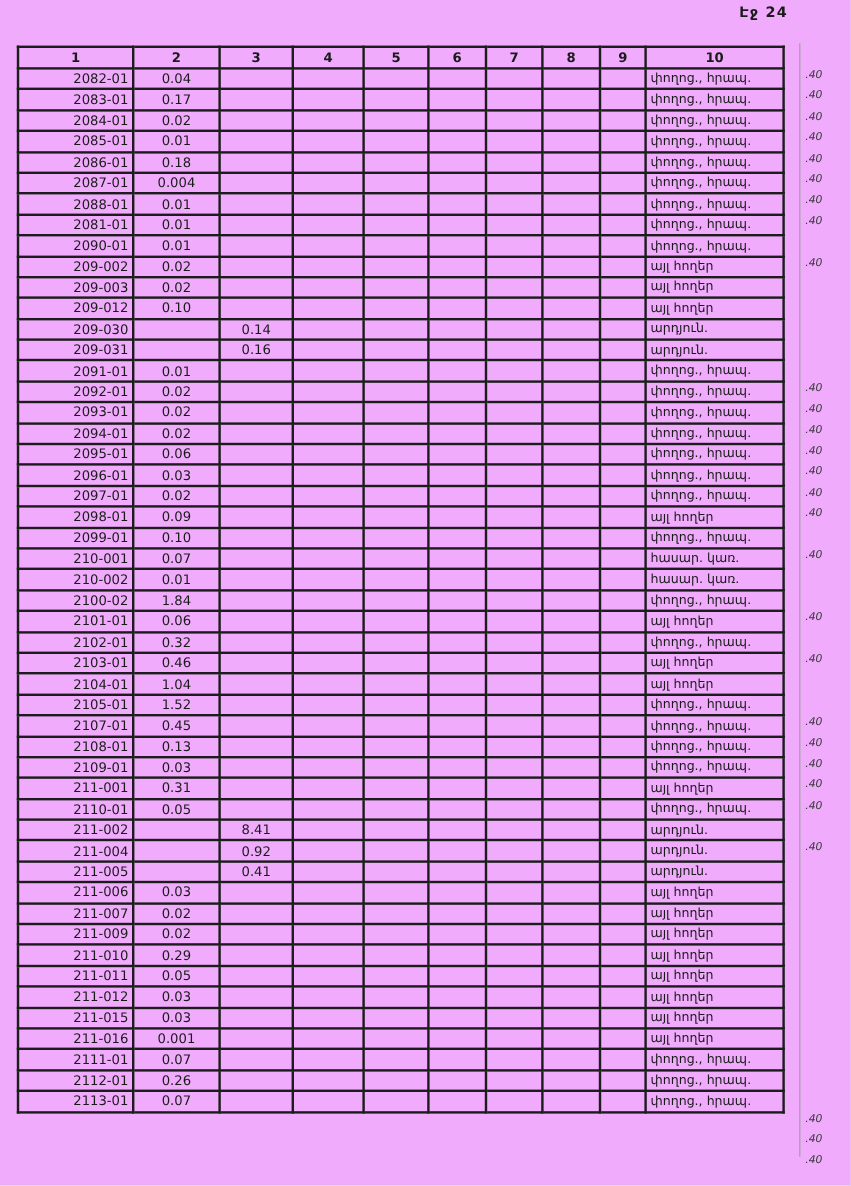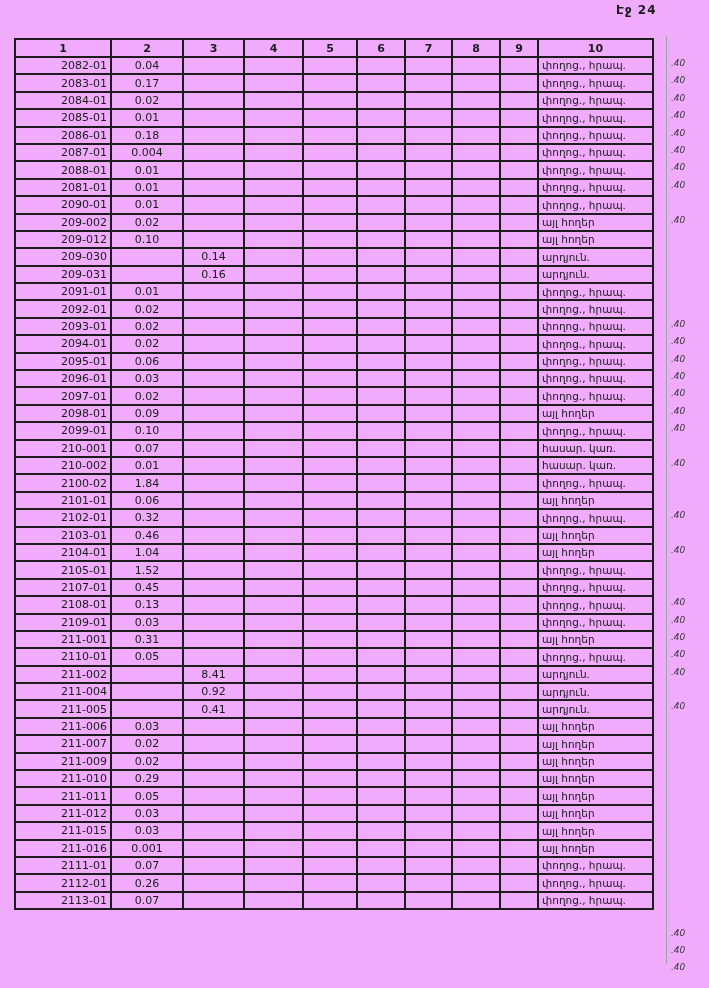--- a/index.html
+++ b/index.html
@@ -196,20 +196,32 @@
           <td class="c3"></td>
           <td class="c4"></td>
           <td class="c5"></td>
           <td class="c6"></td>
           <td class="c7"></td>
           <td class="c8"></td>
           <td class="c9"></td>
           <td class="c10">այլ հողեր</td>
         </tr>
         <tr>
+          <td class="c1">209-003</td>
+          <td class="c2">0.02</td>
+          <td class="c3"></td>
+          <td class="c4"></td>
+          <td class="c5"></td>
+          <td class="c6"></td>
+          <td class="c7"></td>
+          <td class="c8"></td>
+          <td class="c9"></td>
+          <td class="c10">այլ հողեր</td>
+        </tr>
+        <tr>
           <td class="c1">209-012</td>
           <td class="c2">0.10</td>
           <td class="c3"></td>
           <td class="c4"></td>
           <td class="c5"></td>
           <td class="c6"></td>
           <td class="c7"></td>
           <td class="c8"></td>
           <td class="c9"></td>
           <td class="c10">այլ հողեր</td>

